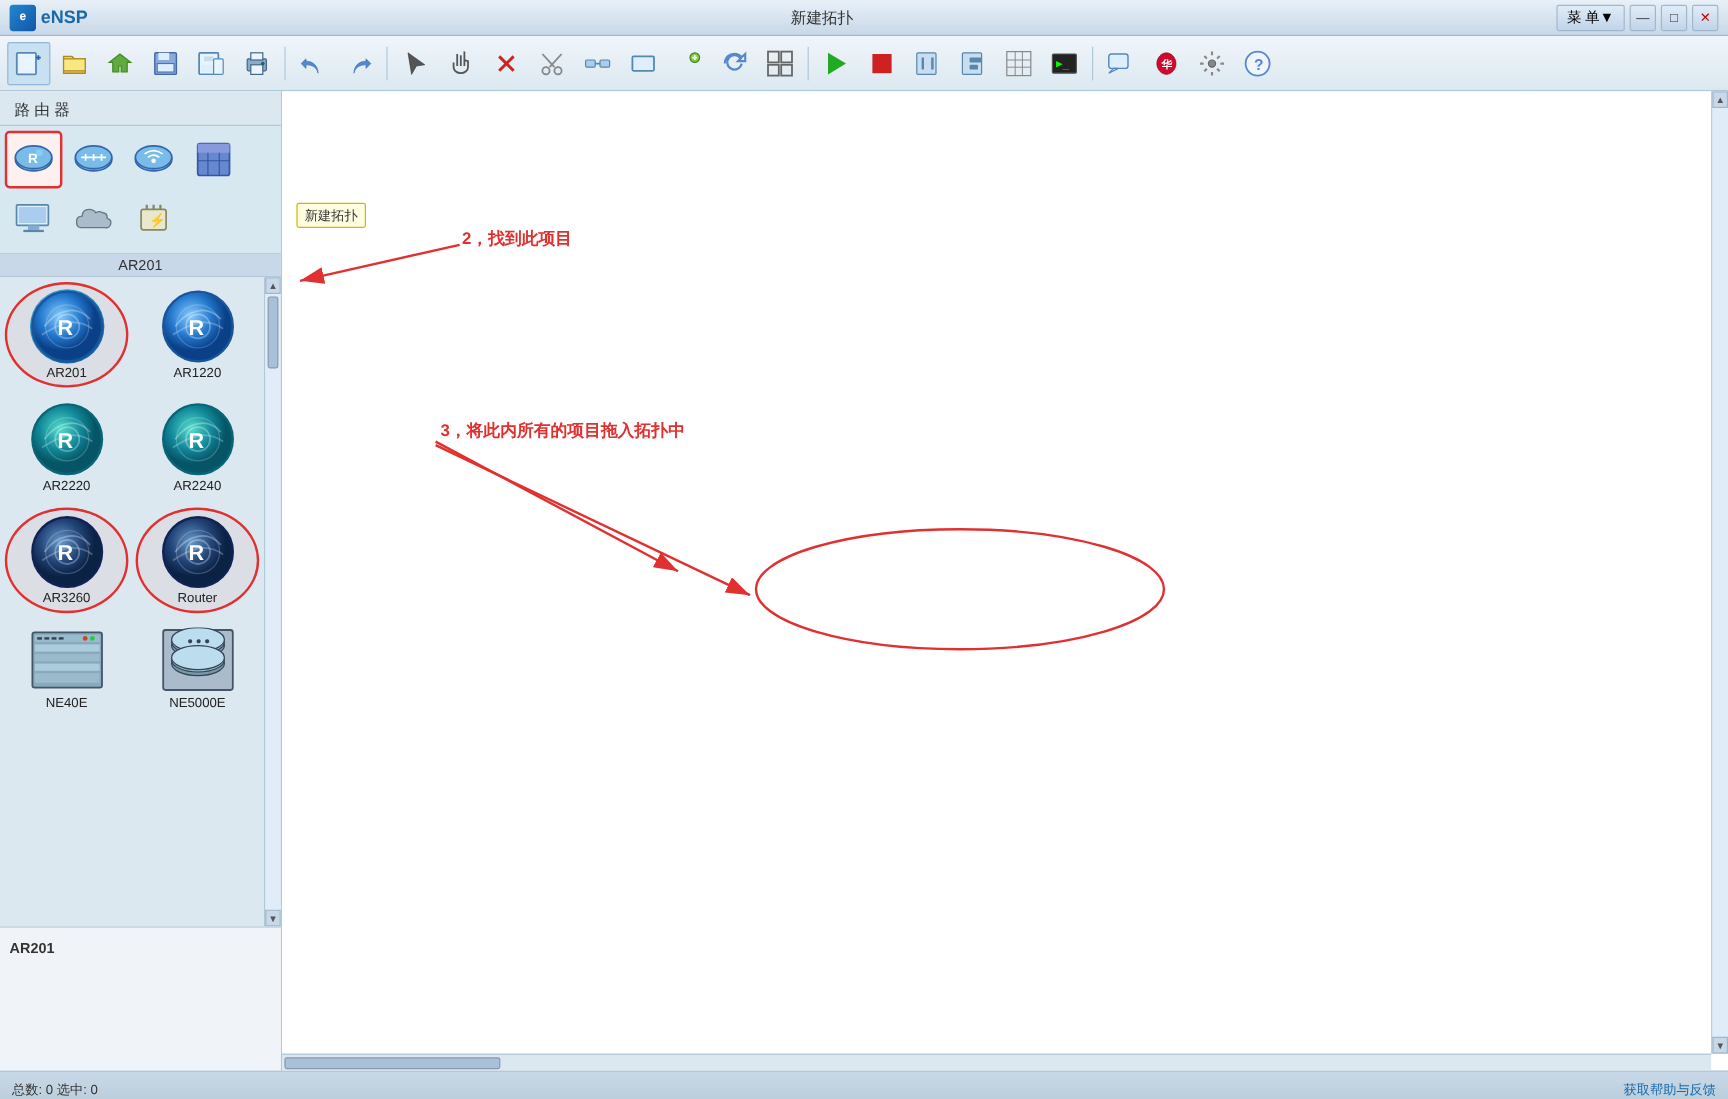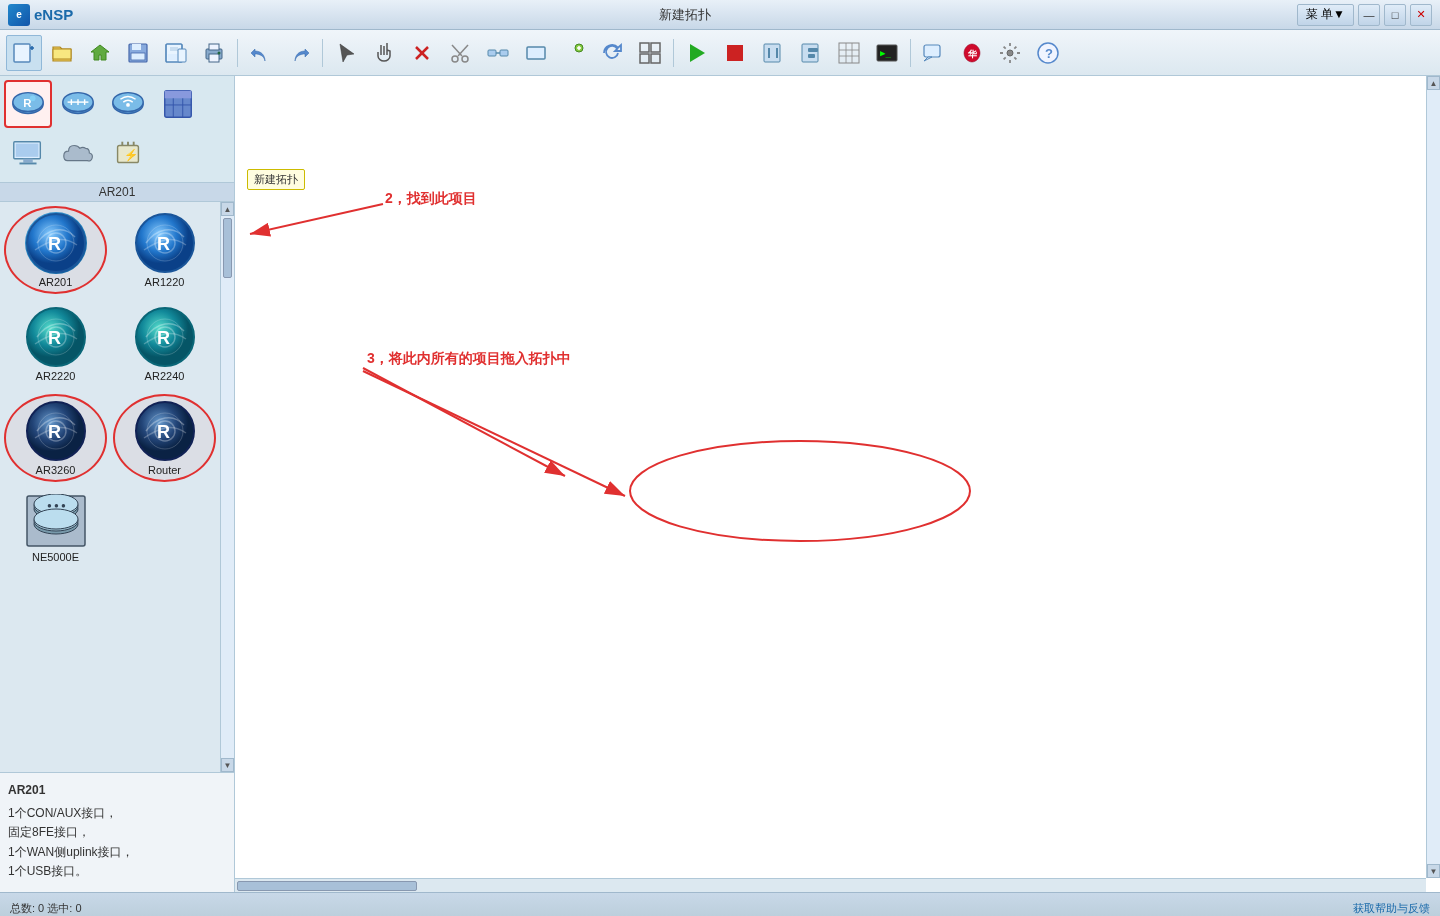--- a/index.html
+++ b/index.html
@@ -325,20 +325,23 @@
         <circle cx="12" cy="12" r="10" fill="#f0f4ff" stroke="#5588cc" stroke-width="1.5"></circle>
         <text x="9" y="17" fill="#5588cc" font-size="13" font-weight="bold">?</text>
       </svg>
   </div>
 </div>
 
 <div class="main-layout">
 
   <div class="left-panel">
 
+    <div class="category-tabs">
+      <span style="font-size:13px;color:#333;padding:3px 8px;">路 由 器</span>
+    </div>
 
     <div class="device-icons">
 
       <div class="dev-icon-item selected">
         <div class="dev-icon-img">
           <svg width="38" height="38" viewBox="0 0 38 38">
             <ellipse cx="19" cy="19" rx="16" ry="10" fill="#6aacdd" stroke="#3366aa" stroke-width="1.5"></ellipse>
             <ellipse cx="19" cy="17" rx="16" ry="10" fill="#7abce8" stroke="#3366aa" stroke-width="1.5"></ellipse>
             <text x="14" y="22" fill="white" font-size="12" font-weight="bold">R</text>
             <circle cx="24" cy="13" r="3" fill="#88ddff" opacity="0.6"></circle>
@@ -542,20 +545,39 @@
                 <path d="M12 31 Q20 20 31 18 Q42 16 50 25" fill="none" stroke="rgba(255,255,255,0.3)" stroke-width="1.5"></path>
                 <path d="M10 38 Q22 30 31 28 Q42 26 52 33" fill="none" stroke="rgba(255,255,255,0.25)" stroke-width="1.5"></path>
                 <circle cx="31" cy="31" r="18" fill="none" stroke="rgba(255,255,255,0.2)" stroke-width="1"></circle>
                 <circle cx="31" cy="31" r="10" fill="none" stroke="rgba(255,255,255,0.3)" stroke-width="1.5"></circle>
                 <text x="23" y="38" fill="white" font-size="18" font-weight="bold" font-family="Arial">R</text>
               </svg>
             </div>
             <div class="device-name">Router</div>
           </div>
 
+          <div class="device-item">
+            <div style="width:62px;height:55px;">
+              <svg width="62" height="55" viewBox="0 0 62 55">
+                <rect x="2" y="4" width="58" height="46" rx="2" fill="#88aabb" stroke="#445566" stroke-width="1.5"></rect>
+                <rect x="4" y="6" width="54" height="6" fill="#99bbcc"></rect>
+                <rect x="4" y="14" width="54" height="6" fill="#aaccdd"></rect>
+                <rect x="4" y="22" width="54" height="6" fill="#99bbcc"></rect>
+                <rect x="4" y="30" width="54" height="6" fill="#aaccdd"></rect>
+                <rect x="4" y="38" width="54" height="8" fill="#99bbcc"></rect>
+                <rect x="6" y="8" width="4" height="2" fill="#334455"></rect>
+                <rect x="12" y="8" width="4" height="2" fill="#334455"></rect>
+                <rect x="18" y="8" width="4" height="2" fill="#334455"></rect>
+                <rect x="24" y="8" width="4" height="2" fill="#334455"></rect>
+                <circle cx="52" cy="9" r="2" fill="#22cc44"></circle>
+                <circle cx="46" cy="9" r="2" fill="#cc4422"></circle>
+              </svg>
+            </div>
+            <div class="device-name">NE40E</div>
+          </div>
 
           <div class="device-item">
             <div style="width:62px;height:55px;">
               <svg width="62" height="55" viewBox="0 0 62 55">
                 <rect x="2" y="2" width="58" height="50" rx="2" fill="#aabbcc" stroke="#445566" stroke-width="1.5"></rect>
                 <ellipse cx="31" cy="15" rx="22" ry="10" fill="#7799aa" stroke="#334455" stroke-width="1"></ellipse>
                 <ellipse cx="31" cy="12" rx="22" ry="10" fill="#99bbcc" stroke="#334455" stroke-width="1"></ellipse>
                 <ellipse cx="31" cy="10" rx="22" ry="10" fill="#bbddee" stroke="#334455" stroke-width="1"></ellipse>
                 <ellipse cx="31" cy="30" rx="22" ry="10" fill="#7799aa" stroke="#334455" stroke-width="1"></ellipse>
                 <ellipse cx="31" cy="27" rx="22" ry="10" fill="#99bbcc" stroke="#334455" stroke-width="1"></ellipse>
@@ -573,24 +595,20 @@
         <div style="height:14px;background:#c8d8e8;border:1px solid #a0b8cc;display:flex;align-items:center;justify-content:center;cursor:pointer;font-size:8px;color:#555;">▲</div>
         <div style="flex:1;background:#e0ecf8;position:relative;">
           <div style="height:60px;background:#a8c0d8;margin:2px;border:1px solid #8898b0;border-radius:2px;"></div>
         </div>
         <div style="height:14px;background:#c8d8e8;border:1px solid #a0b8cc;display:flex;align-items:center;justify-content:center;cursor:pointer;font-size:8px;color:#555;">▼</div>
       </div>
     </div>
 
     <div class="info-panel">
       <div class="info-title">AR201</div>
-      <div style="white-space:pre-line;font-size:12px;">1个CON/AUX接口，
-固定8FE接口，
-1个WAN侧uplink接口，
-1个USB接口。</div>
     </div>
   </div>
 
   <div class="canvas-area">
 
     <div class="tooltip" style="top:93px;left:12px;">新建拓扑</div>
 
     <svg class="annotation-layer" xmlns="http://www.w3.org/2000/svg">
 
       <defs>

